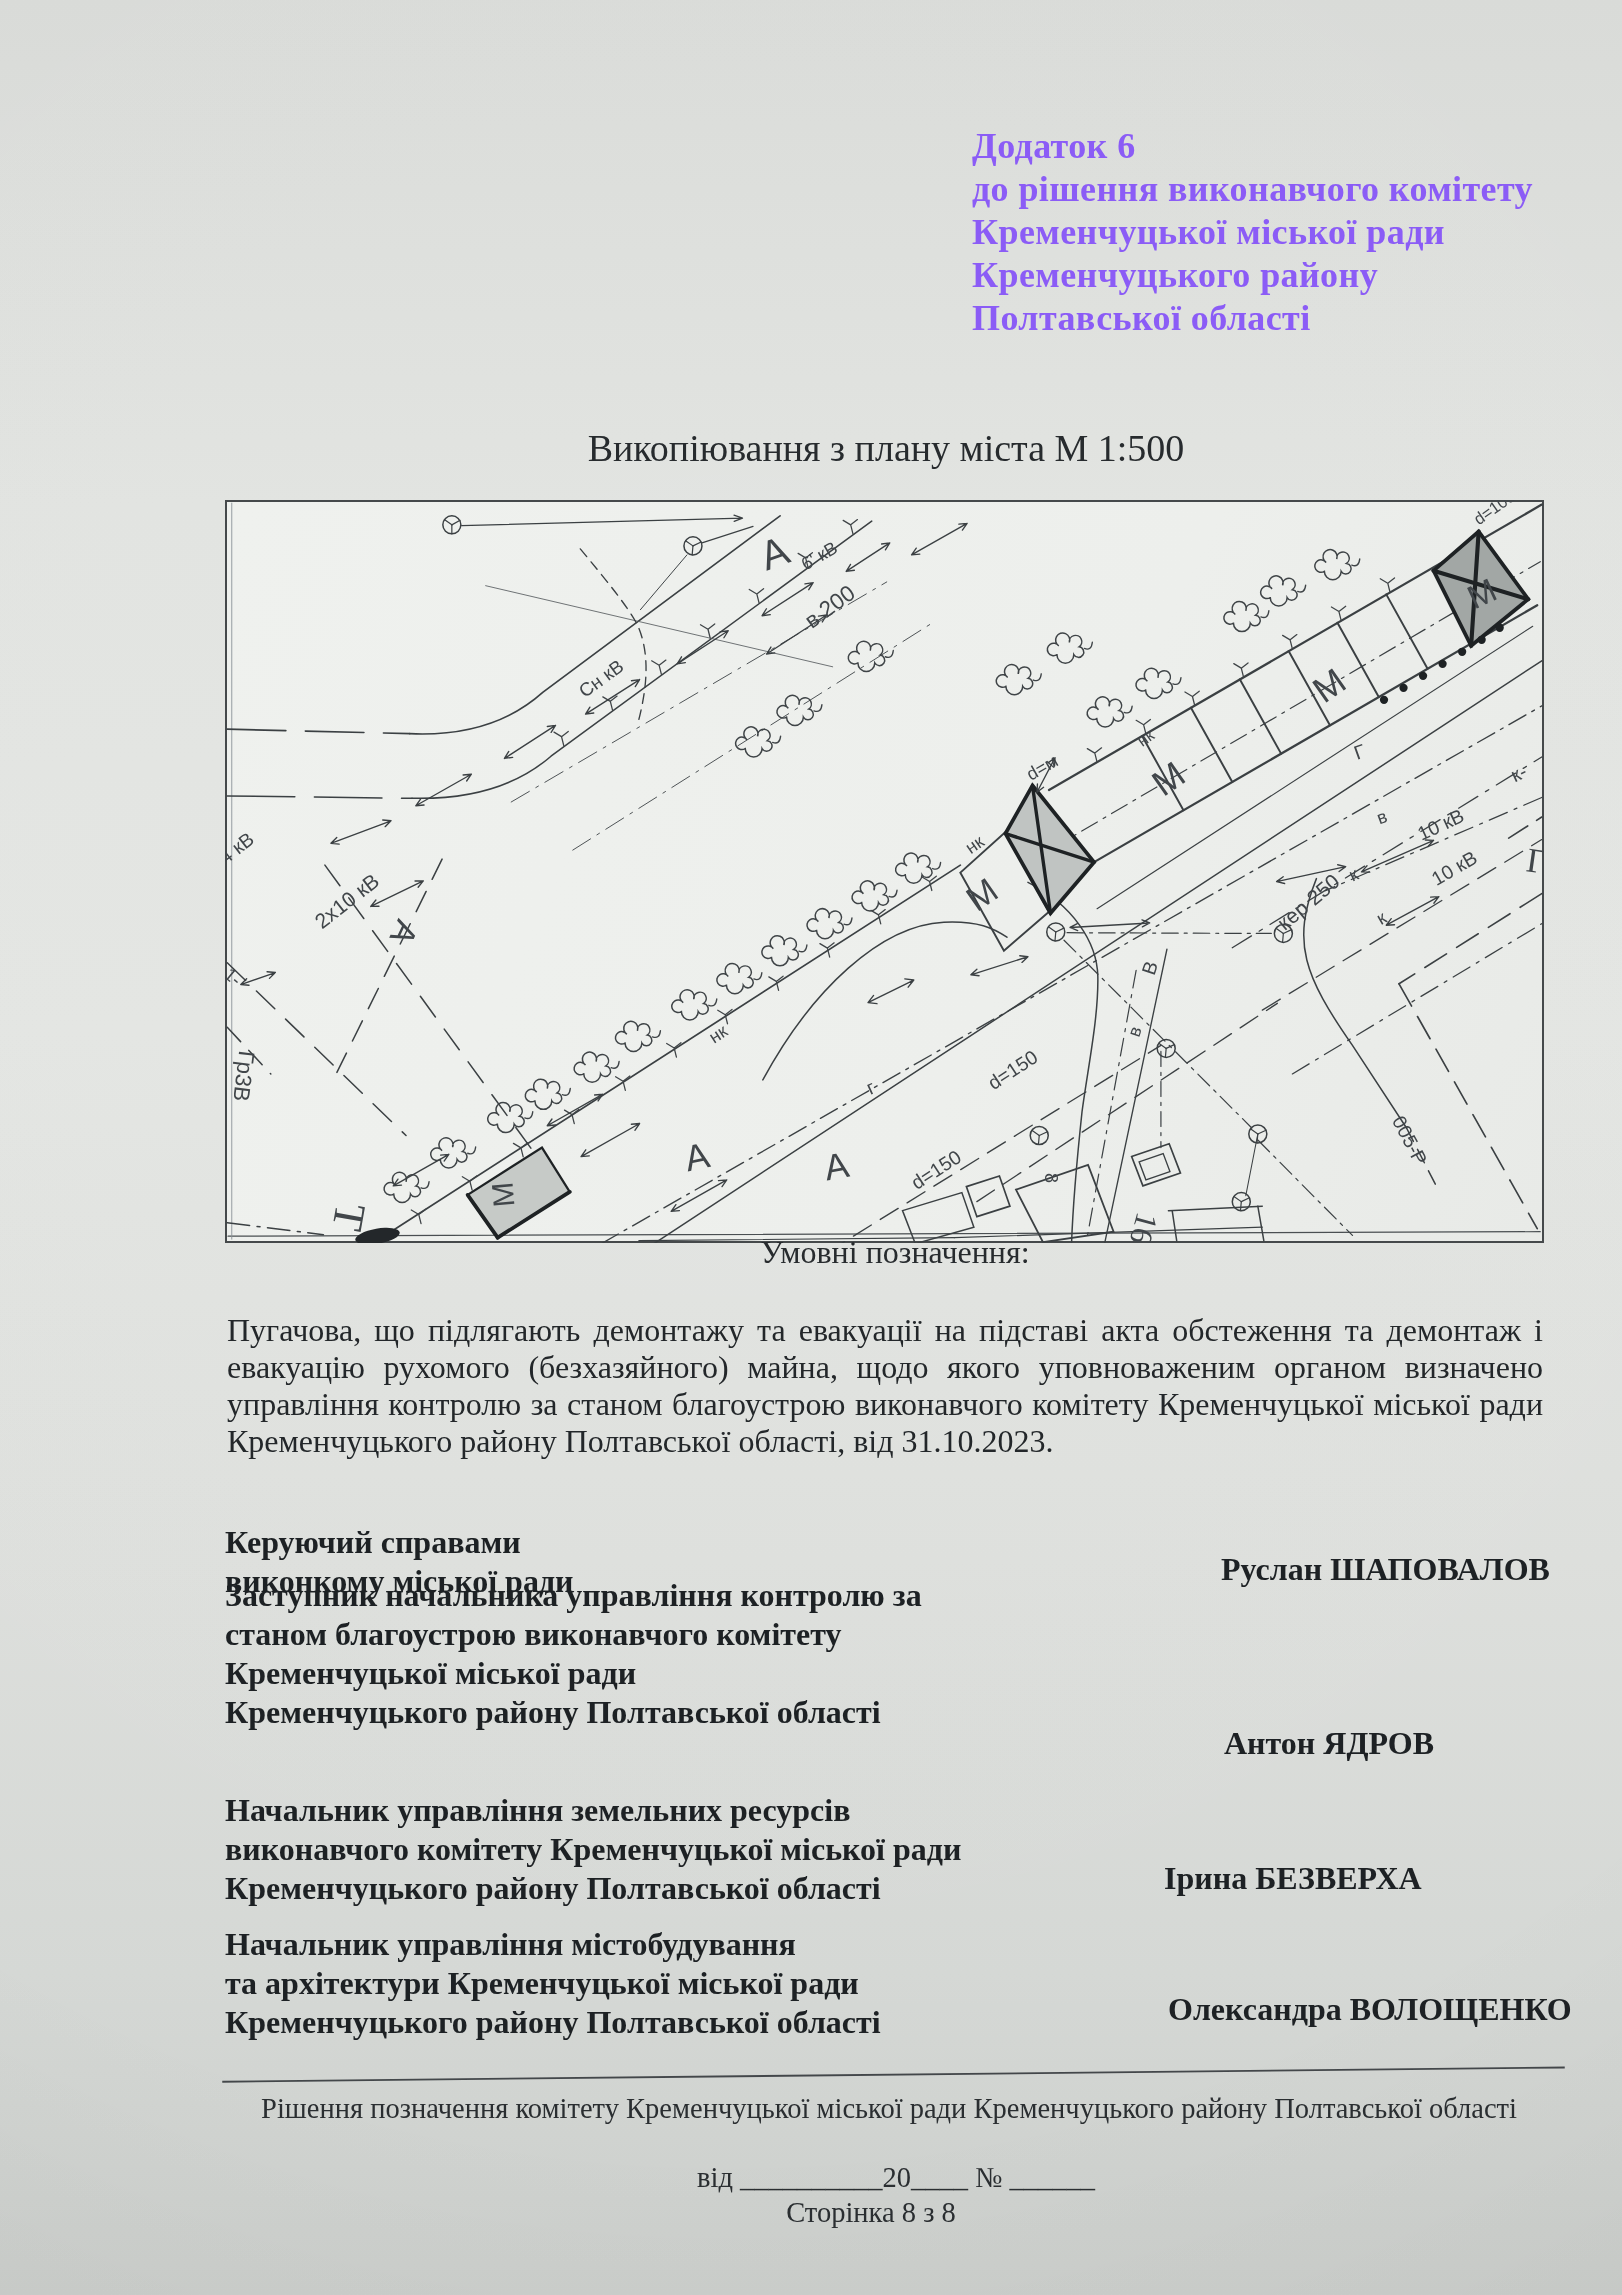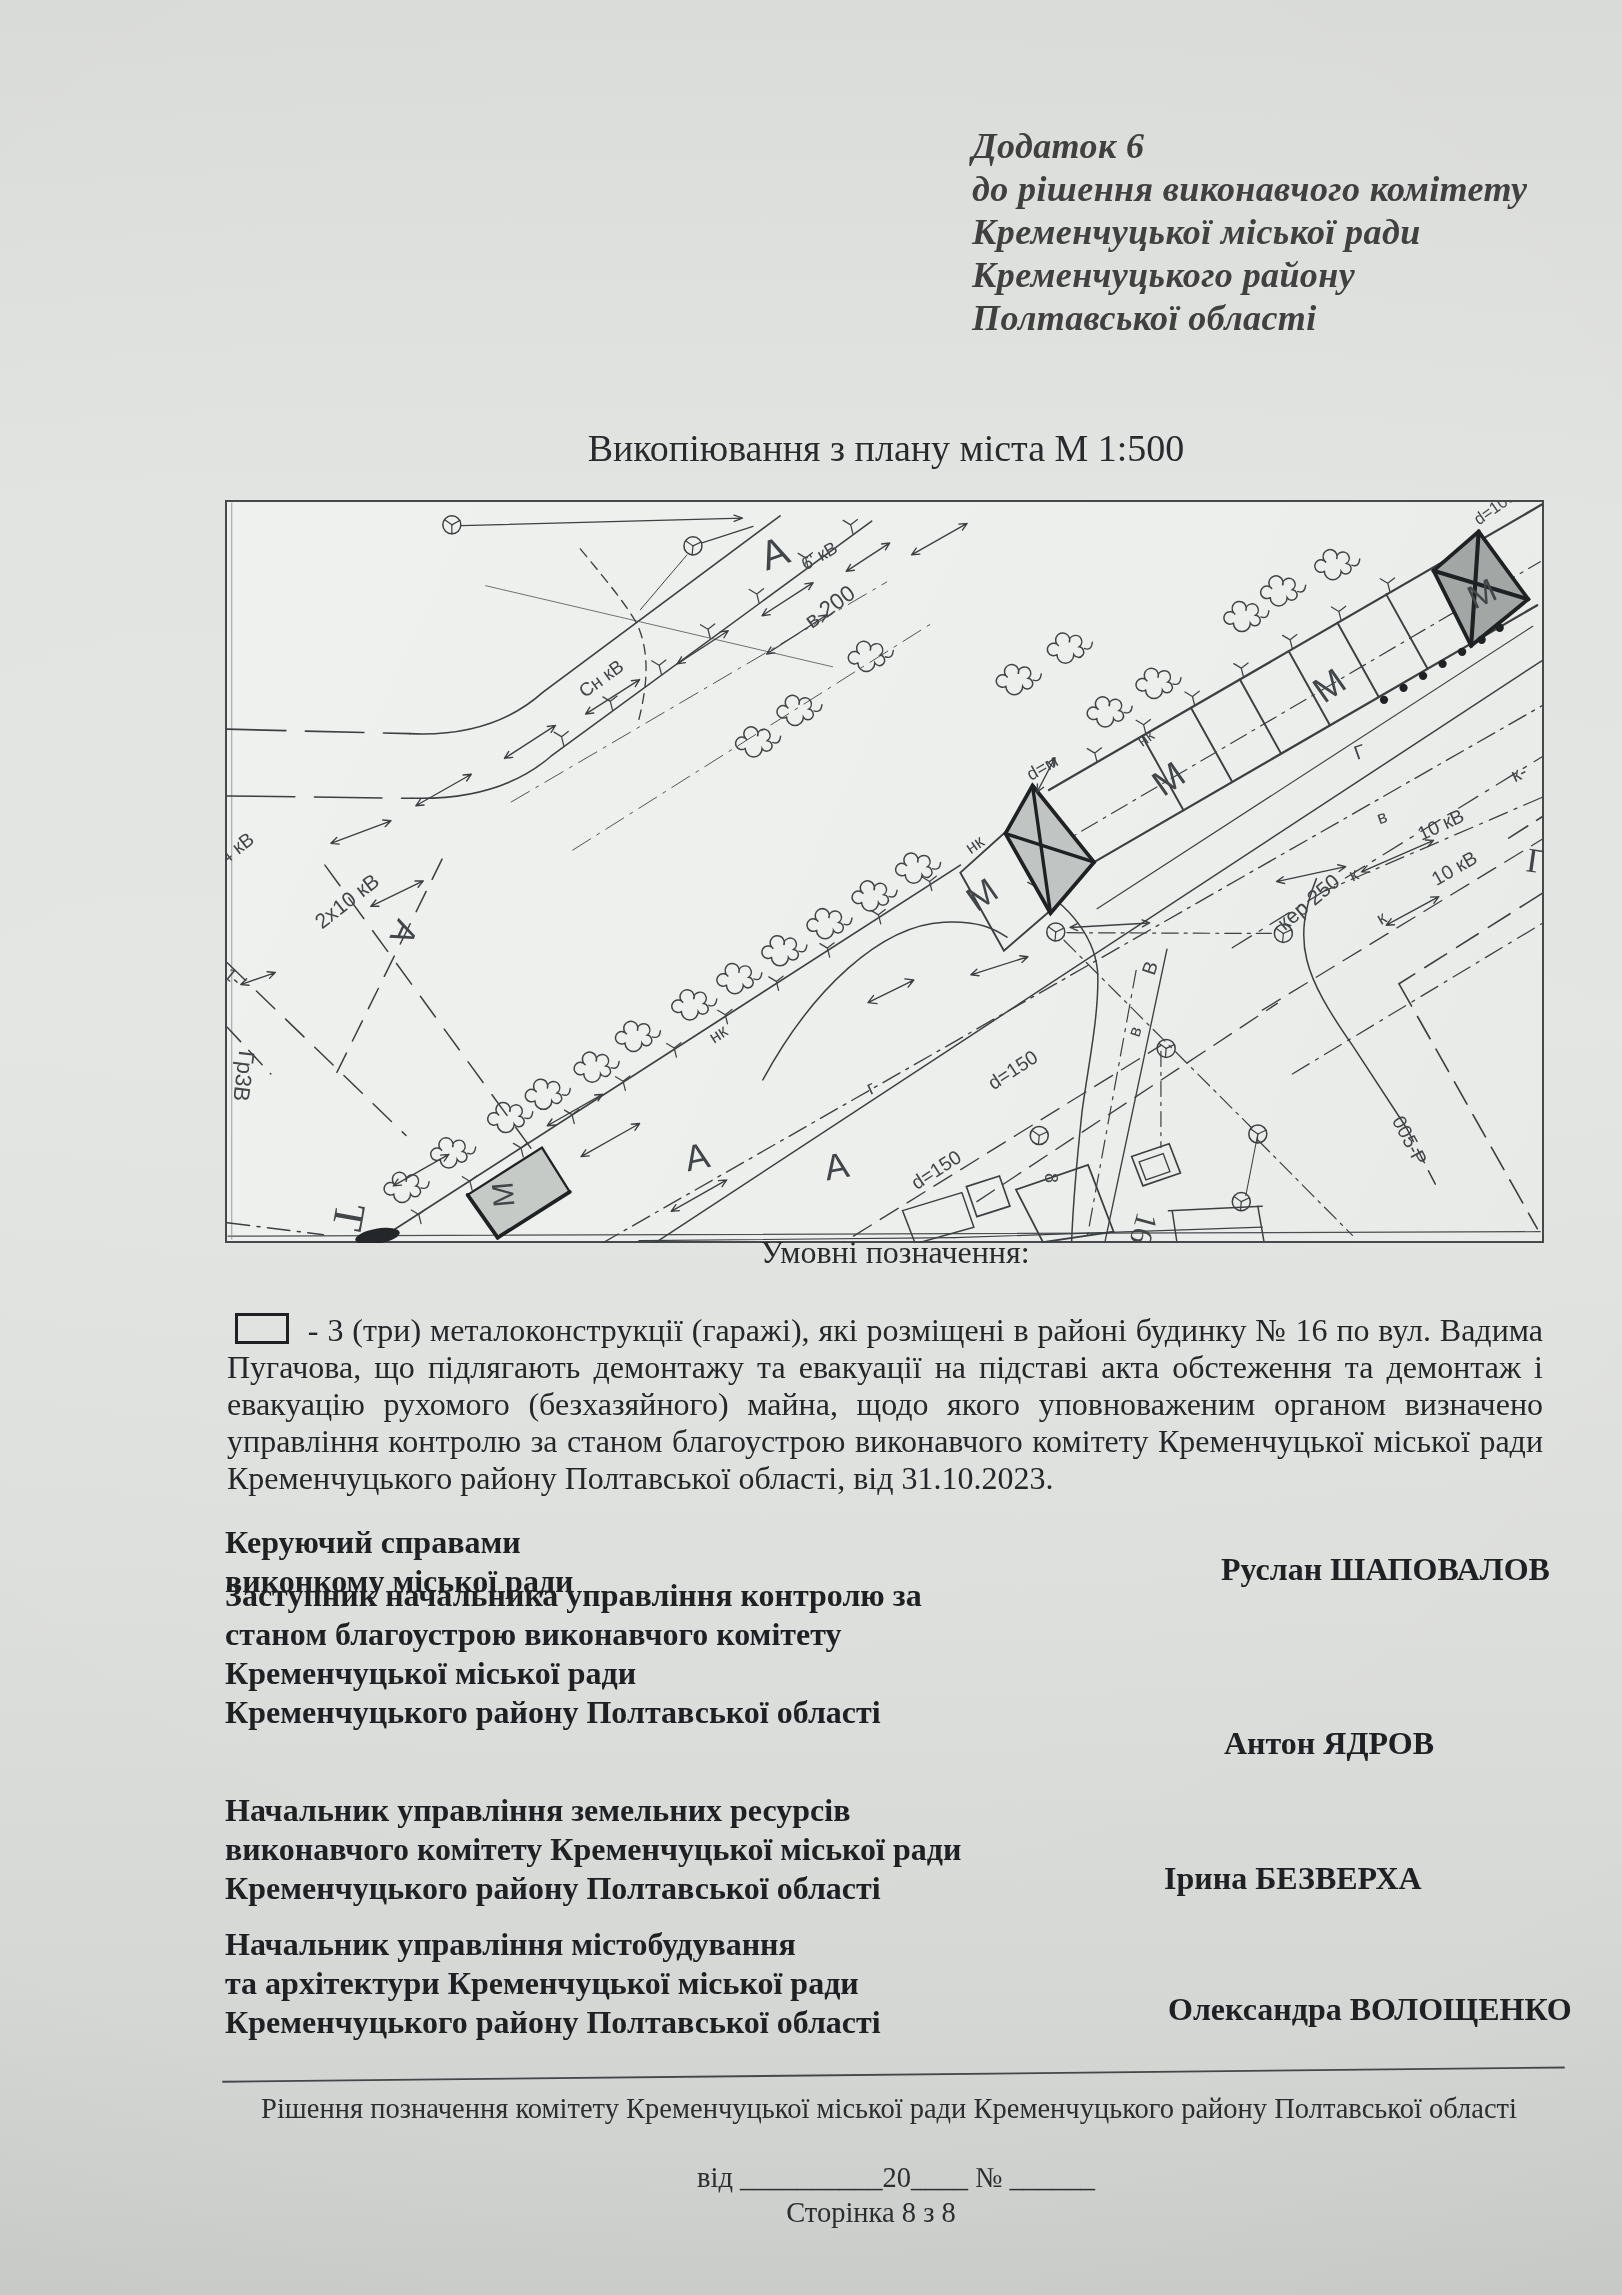--- a/index.html
+++ b/index.html
@@ -3,21 +3,21 @@
 <meta charset="utf-8">
 <style>
   html,body{margin:0;padding:0;} *{-webkit-font-smoothing:antialiased;}
   body{width:1622px;height:2295px;overflow:hidden;font-family:"Liberation Serif",serif;}
   .page{position:absolute;left:0;top:0;width:1622px;height:2295px;
     background:
       radial-gradient(150% 100% at 45% 38%, rgba(255,255,255,0.07) 0%, rgba(0,0,0,0.0) 55%, rgba(0,0,0,0.045) 82%, rgba(0,0,0,0.10) 100%),
       linear-gradient(180deg,#d9dbd8 0%,#e1e3e0 22%,#e3e5e2 45%,#dddfdc 68%,#d5d8d5 86%,#cbcecb 100%);
   }
   .abs{position:absolute;}
-  .hdr{font-weight:bold;font-size:36px;line-height:43px;color:#404040;letter-spacing:0.4px;font-style:italic;}
+  .hdr{font-weight:bold;font-size:36px;line-height:43px;color:#8b5cf6;letter-spacing:0.4px;}
   .title{font-size:38px;color:#272b2e;}
   .sig{font-weight:bold;font-size:32px;line-height:39px;color:#1d2124;}
   .name{font-weight:bold;font-size:32px;color:#1d2124;white-space:nowrap;}
   .leg{font-size:32px;color:#23272a;}
   .legline{width:1316px;text-align:justify;text-align-last:justify;height:37px;white-space:nowrap;}
   .ft{font-size:28.5px;color:#2a2e31;}
 </style>
 </head>
 <body>
 
@@ -361,21 +361,20 @@
 <text x="1158" y="1458" font-family="Liberation Sans, sans-serif" font-size="26" fill="#41464a" transform="rotate(-25 1158 1458)" stroke="none">г</text>
 
 <polygon points="1201,1612 1280,1588 1296,1634 1218,1656" stroke="#3b4043" stroke-width="2" fill="none"></polygon>
 
 <path d="M1155 1335 L1216 1305 M1216 1305 l-12.0 -1.5 M1216 1305 l-7.5 9.5 M1155 1335 l12.0 1.5 M1155 1335 l7.5 -9.5" stroke="#3b4043" stroke-width="1.8" fill="none"></path>
 </svg>
 
 <div class="abs title" style="left:234px;top:1234px;width:1322px;text-align:center;font-size:32px;">Умовні позначення:</div>
 
 <div class="abs leg" style="left:227px;top:1312px;">
-<div class="legline"><span style="display:inline-block;width:48px;height:25.5px;border:3px solid #1d2124;margin-left:7.5px;margin-right:10.5px;vertical-align:-3px;"></span> - 3 (три) металоконструкції (гаражі), які розміщені в районі будинку № 16 по вул. Вадима</div>
 <div class="legline">Пугачова, що підлягають демонтажу та евакуації на підставі акта обстеження та демонтаж і</div>
 <div class="legline">евакуацію рухомого (безхазяйного) майна, щодо якого уповноваженим органом визначено</div>
 <div class="legline">управління контролю за станом благоустрою виконавчого комітету Кременчуцької міської ради</div>
 <div class="legline" style="text-align-last:left;">Кременчуцького району Полтавської області, від 31.10.2023.</div>
 </div>
 
 <div class="abs sig" style="left:225px;top:1523px;">Керуючий справами<br>виконкому міської ради</div>
 
 <div class="abs name" style="left:1221px;top:1551px;">Руслан ШАПОВАЛОВ</div>
 

